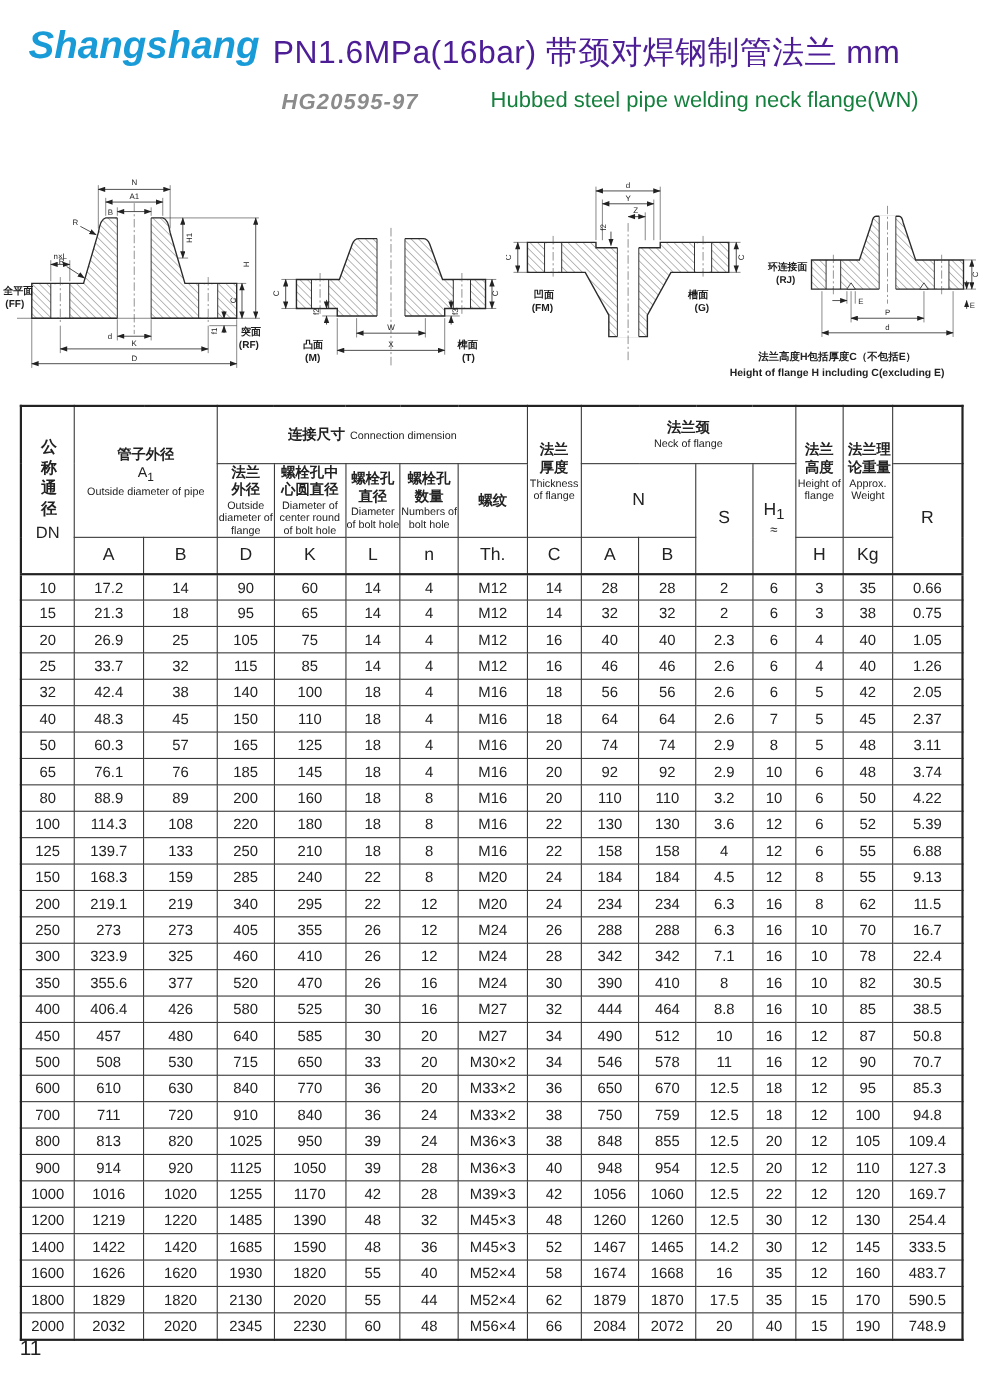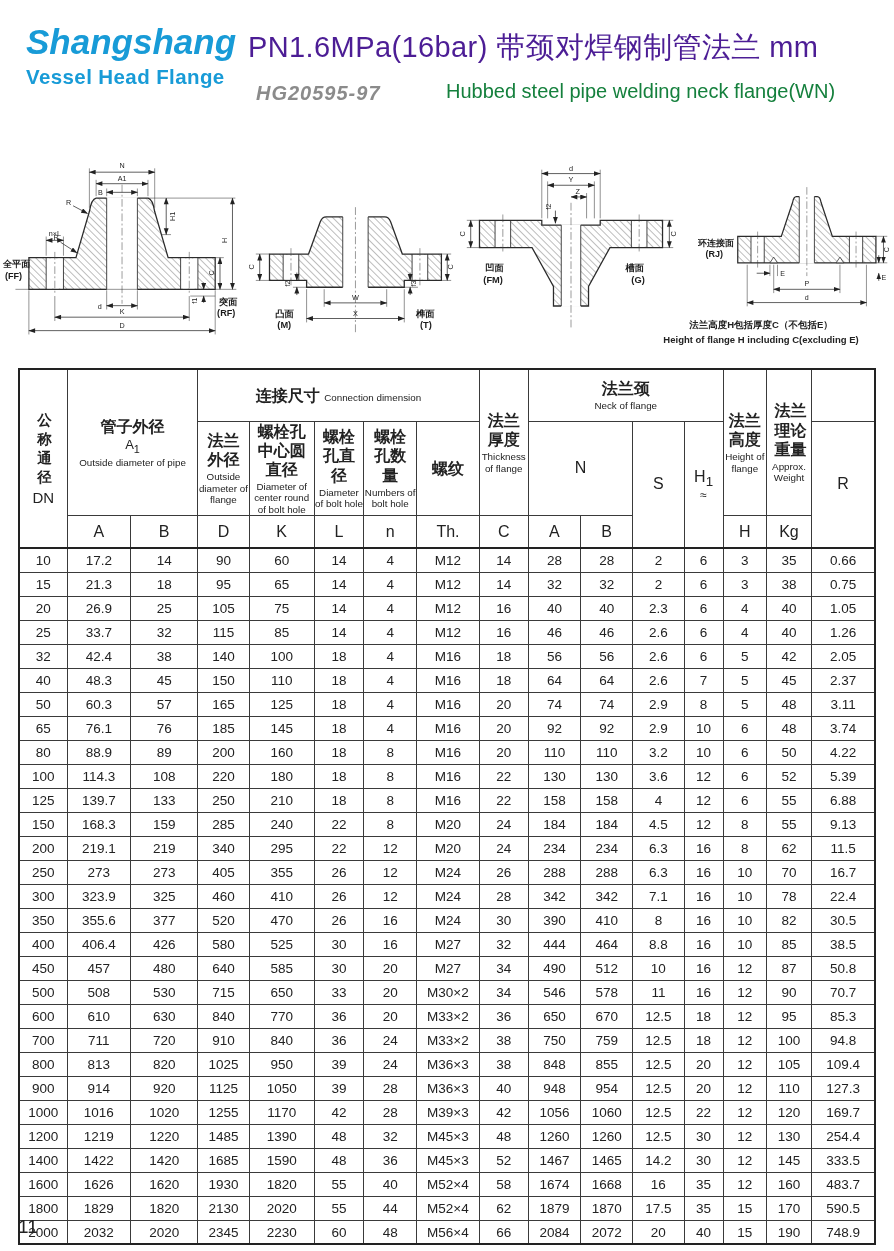--- a/index.html
+++ b/index.html
@@ -25,41 +25,40 @@
   .dime{stroke:#222;stroke-width:.75;fill:none;marker-end:url(#ae);}
   .note{position:absolute;left:628px;top:318px;width:266px;text-align:center;font-size:9.5px;font-weight:bold;line-height:1.55;color:#222;}
   
   table.spec{position:absolute;left:18px;top:368px;width:858px;border-collapse:collapse;table-layout:fixed;border:2px solid #222;}
   .spec th,.spec td{border:1px solid #3a3a3a;text-align:center;vertical-align:middle;padding:0;background:#fff;color:#222;overflow:hidden;}
   .spec thead th{font-weight:normal;}
   .spec thead{border-bottom:2px solid #222;}
   tr.hr1{height:52px;} tr.hr2{height:61px;} tr.hr3{height:33px;}
   .spec tbody tr{height:24px;}
   .spec tbody td{font-size:13.5px;}
-  .cnh{font-size:16px;font-weight:bold;line-height:1.2;margin:0 auto;}
+  .cnh{font-size:13px;font-weight:bold;line-height:1.2;margin:0 auto;}
   .inl{display:inline;}
   .w2{width:32px;} .w3{width:47px;} .w4{width:60px;}
   .enh{font-size:9.8px;line-height:1.15;margin:2px auto 0;}
   .letter{font-size:16px;}
   .letters th{font-size:16px;}
   .vtext{width:17px;margin:0 auto;font-size:14.5px;font-weight:bold;word-break:break-all;line-height:1.3;text-align:right;}
   .dncode{font-size:15px;margin-top:3px;}
   .btm{vertical-align:bottom;padding-bottom:5px;}
   .approx{font-size:12px;line-height:1;}
   .sub1{font-size:13px;margin-top:1px;}
   .pagenum{position:absolute;left:18px;top:1216px;font-size:19px;color:#222;}
 </style>
 </head>
 <body>
 
 <div class="page">
 
   <div class="logo">
     <div class="logo-main">Shangshang</div>
-    <div class="logo-sub">Vessel Head Flange</div>
   </div>
   <div class="title">PN1.6MPa(16bar) 带颈对焊钢制管法兰  mm</div>
   <div class="std">HG20595-97</div>
   <div class="subtitle">Hubbed steel pipe welding neck flange(WN)</div>
 
   <svg class="dia" style="left:2px;top:150px;" width="242" height="198" viewBox="0 0 252 206">
     <defs>
       <pattern id="hch" patternUnits="userSpaceOnUse" width="5" height="5" patternTransform="rotate(-45)">
         <rect width="5" height="5" fill="#fff"></rect>
         <line x1="0" y1="0" x2="0" y2="5" stroke="#7a7a7a" stroke-width="1"></line>

